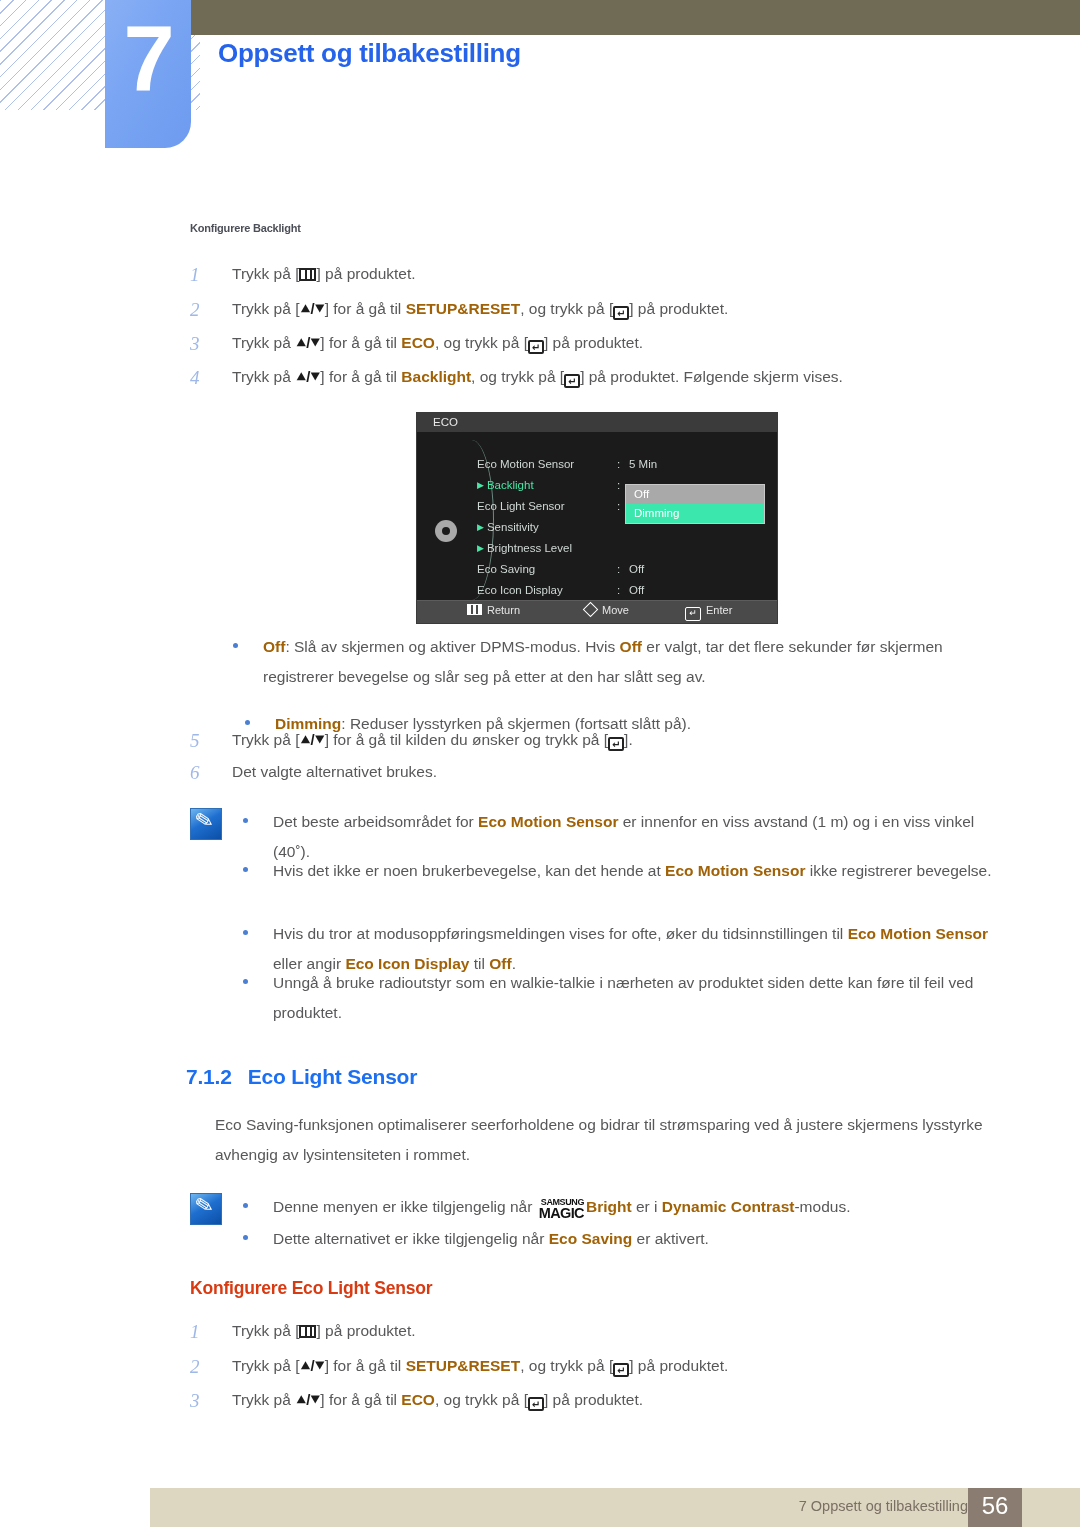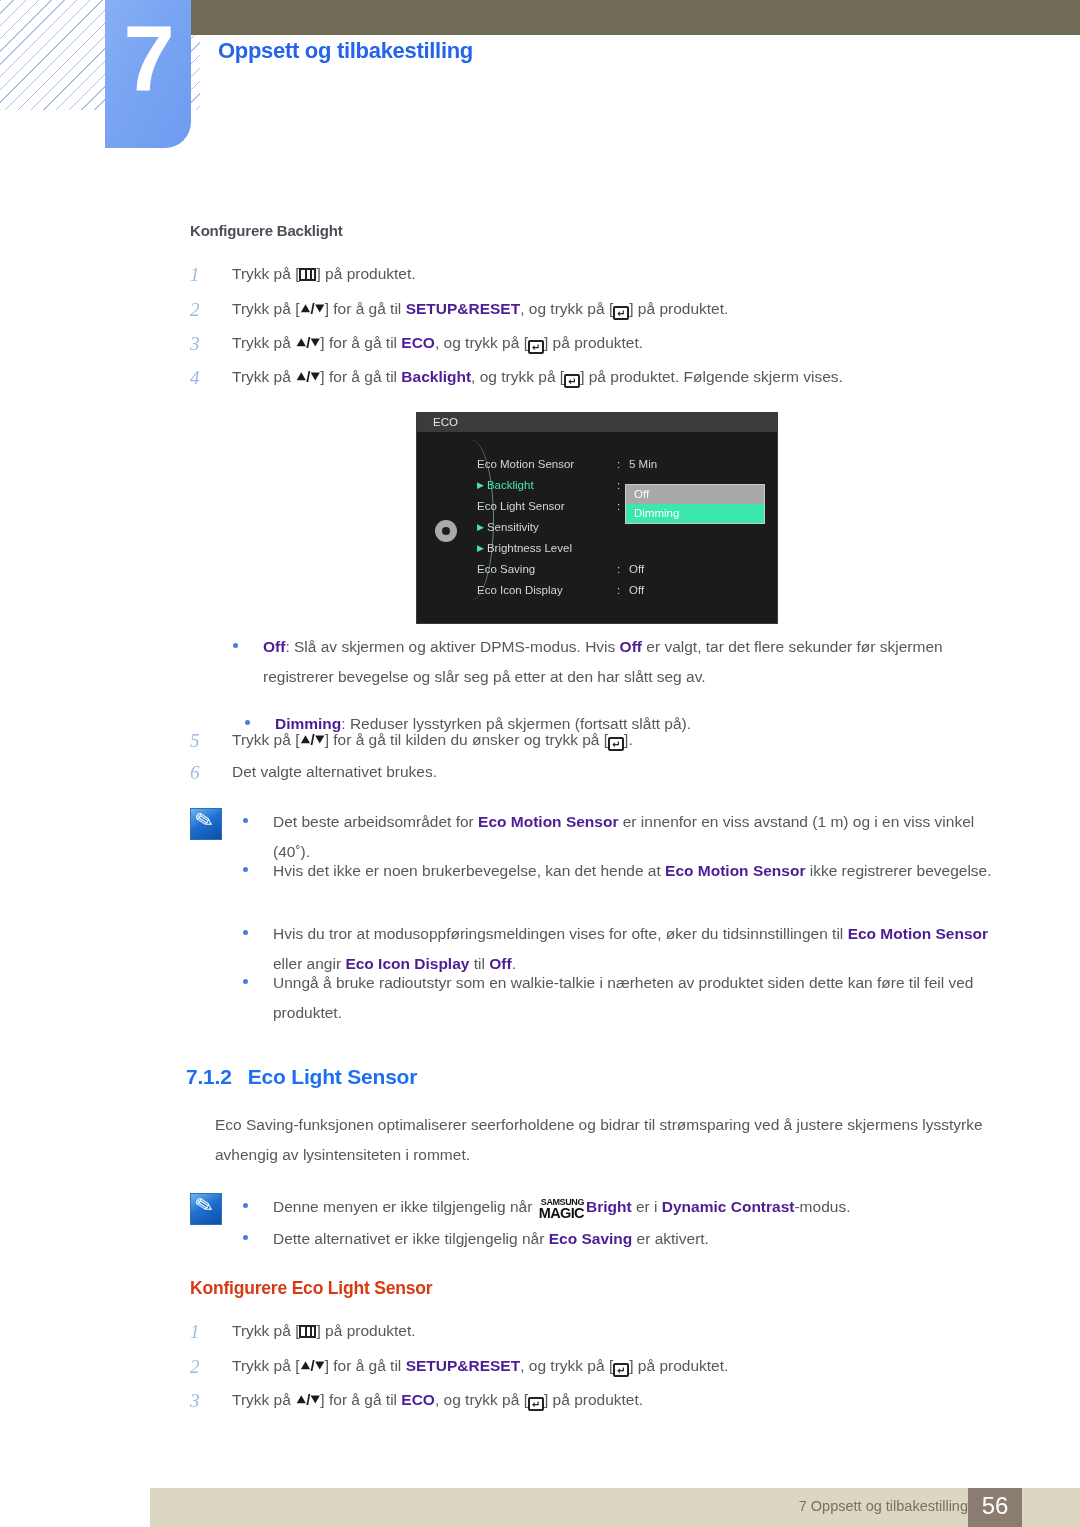--- a/index.html
+++ b/index.html
@@ -30,41 +30,41 @@
   }
   #chapnum{
     position:absolute;left:0;top:12px;width:86px;
     text-align:center;
     font-size:92px;line-height:92px;font-weight:bold;
     color:#ffffff;
     letter-spacing:-2px;
   }
   #chaptitle{
     position:absolute;left:218px;top:38px;
-    font-size:22px;font-weight:bold;color:#2563eb;
+    font-size:26px;font-weight:bold;color:#2563eb;
     letter-spacing:-.3px;
   }
 
   
   #content{position:absolute;left:0;top:0;width:1080px;}
 
   .sub-head{
-    position:absolute;font-size:15px;font-weight:bold;color:#4d4f58;
+    position:absolute;font-size:11px;font-weight:bold;color:#4d4f58;
     letter-spacing:-.2px;
   }
   .sub-head.orange{color:#d83a12;font-size:17.5px;}
 
   .step{position:absolute;font-size:15.5px;color:#58585a;white-space:nowrap;}
   .step .num{
     position:absolute;left:0;top:-1px;width:22px;text-align:left;
     color:#9fb8e8;font-size:19px;font-style:italic;font-weight:normal;
     font-family:"Liberation Serif",serif;
   }
   .step .txt{display:inline-block;margin-left:42px;}
-  .kw{color:#4c1d95;font-weight:bold;}
+  .kw{color:#a16207;font-weight:bold;}
 
   .para{position:absolute;font-size:15.5px;color:#58585a;line-height:30px;}
   .key-menu{
     display:inline-block;width:17px;height:13px;border:2px solid #222;
     position:relative;vertical-align:-2px;box-sizing:border-box;
   }
   .key-menu:before,.key-menu:after{
     content:"";position:absolute;top:0;bottom:0;width:2px;background:#222;
   }
   .key-menu:before{left:4px;}
@@ -271,20 +271,31 @@
         <span>Eco Icon Display</span>
       </div>
       <div class="osd-colon" style="top:152px;">:</div>
       <div class="osd-val" style="top:152px;">Off</div>
 
       <div id="osd-drop">
         <div class="opt">Off</div>
         <div class="opt on">Dimming</div>
       </div>
     </div>
+    <div id="osd-bottom">
+      <div class="osd-b" style="left:50px;">
+        <span class="ico-menu"></span><span>Return</span>
+      </div>
+      <div class="osd-b" style="left:168px;">
+        <span class="ico-diamond"></span><span>Move</span>
+      </div>
+      <div class="osd-b" style="left:268px;">
+        <span class="ico-enter"></span><span>Enter</span>
+      </div>
+    </div>
   </div>
 
   <div class="bul" style="left:233px;top:632px;width:760px;">
     <span class="dot"></span>
     <span class="btxt"><span class="kw">Off</span><span>: Slå av skjermen og aktiver DPMS-modus. Hvis </span><span class="kw">Off</span><span> er valgt, tar det flere sekunder før skjermen registrerer bevegelse og slår seg på etter at den har slått seg av.</span></span>
   </div>
 
   <div class="bul" style="left:245px;top:693px;width:760px;margin-top:16px;">
     <span class="dot"></span>
     <span class="btxt"><span class="kw">Dimming</span><span>: Reduser lysstyrken på skjermen (fortsatt slått på).</span></span>

